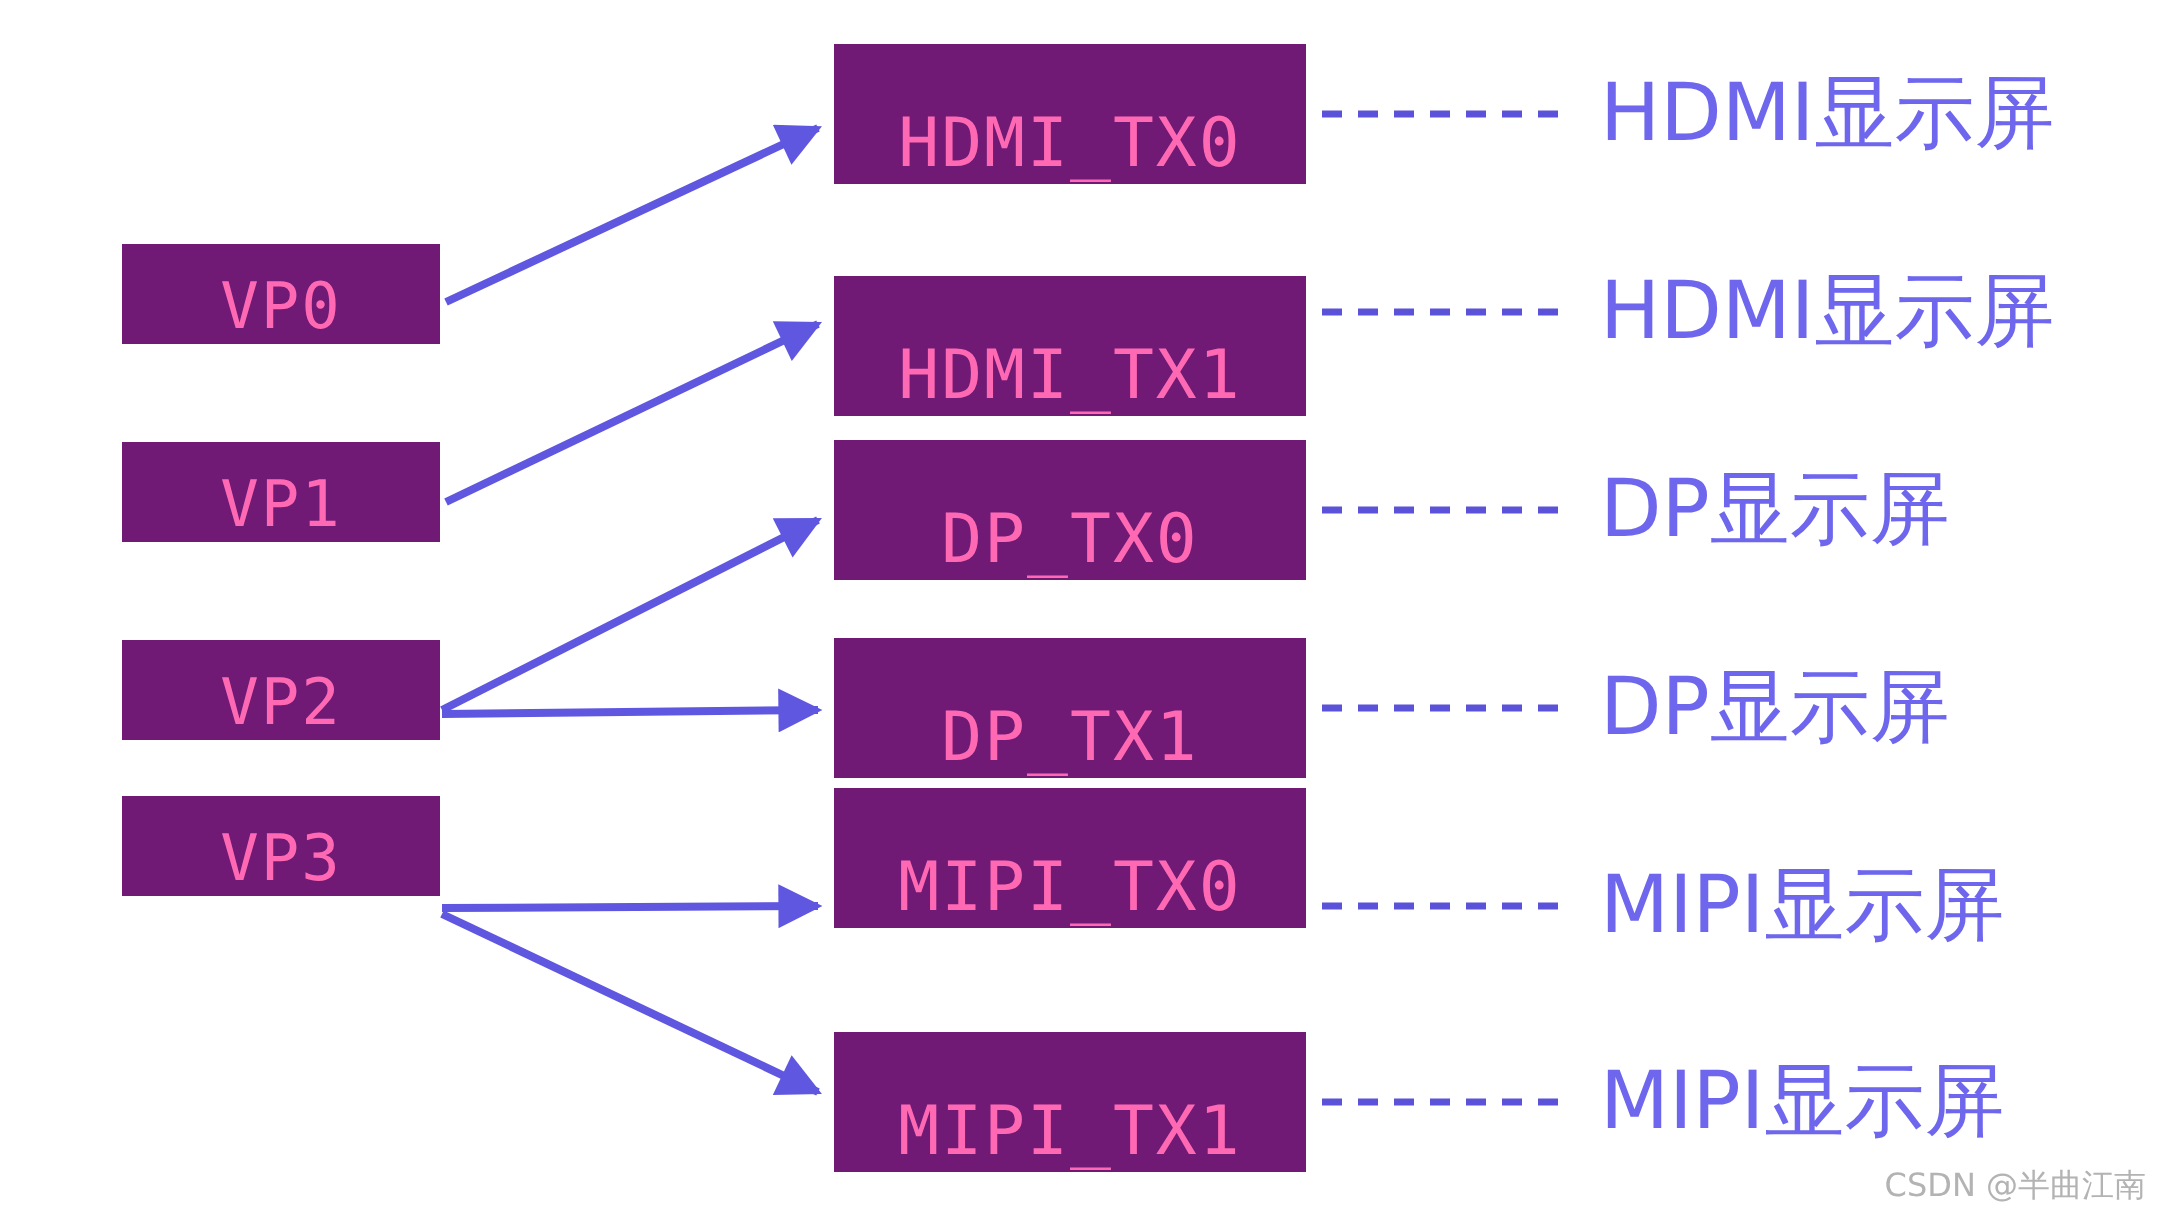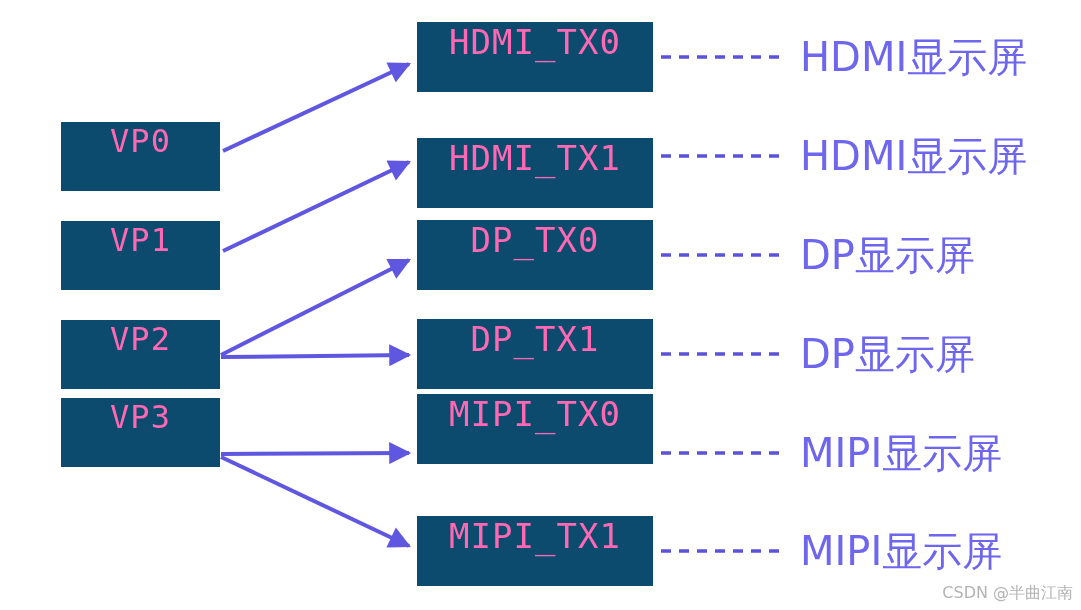--- a/index.html
+++ b/index.html
@@ -12,32 +12,32 @@
     font-family: "DejaVu Sans", sans-serif;
   }
   #arrow-layer {
     position: absolute;
     left: 0; top: 0;
     width: 1081px; height: 610px;
     pointer-events: none;
   }
   .node {
     position: absolute;
-    background: #0c4a6e;
+    background: #701a75;
     display: flex;
-    align-items: flex-start;
+    align-items: flex-end;
     justify-content: center;
     color: #ff69b4;
     font-family: "DejaVu Sans Mono", monospace;
     letter-spacing: 1px;
   }
   .vp-node {
     left: 61px;
     width: 159px;
-    height: 69px;
+    height: 50px;
     font-size: 32px;
   }
   .tx-node {
     left: 417px;
     width: 236px;
     height: 70px;
     font-size: 34px;
   }
   .display-label {
     position: absolute;

